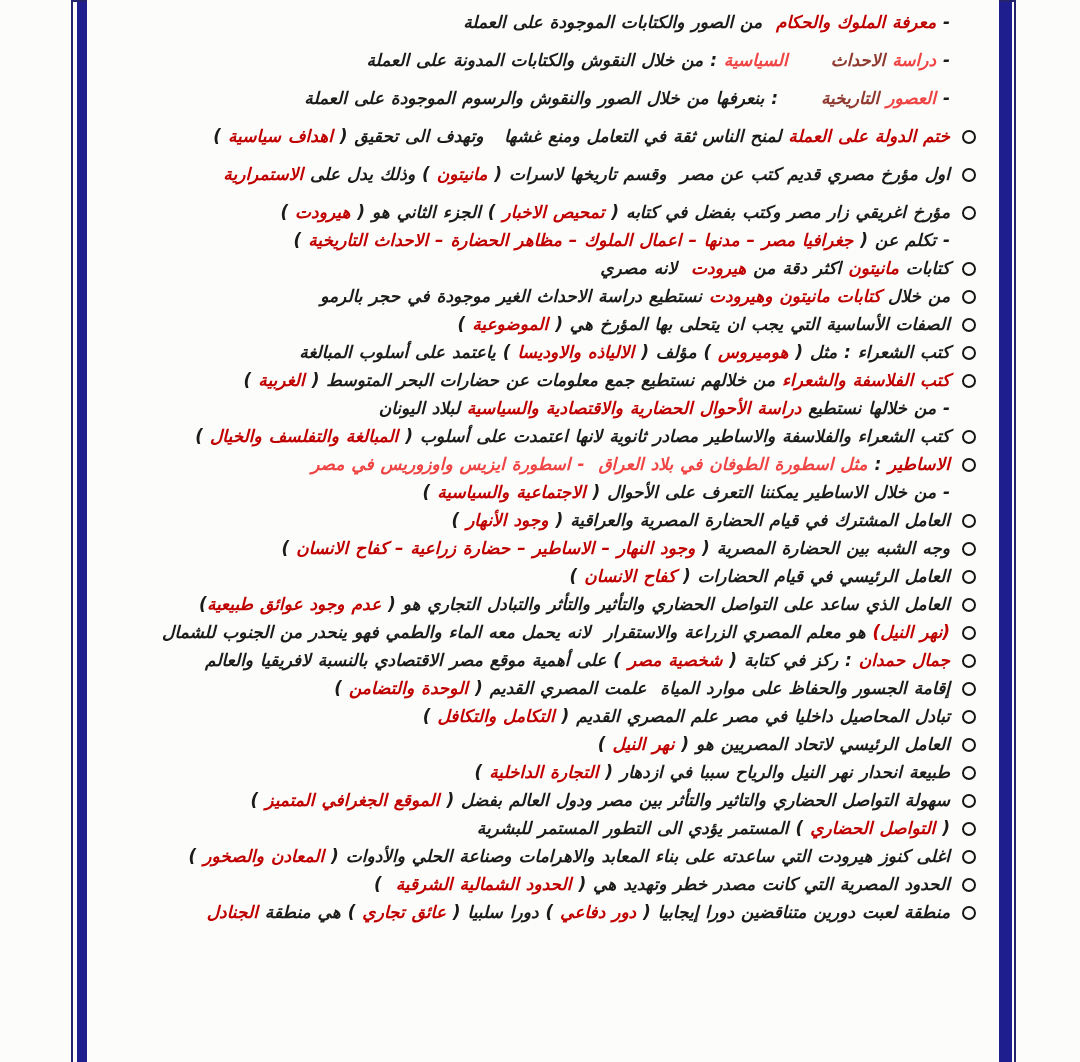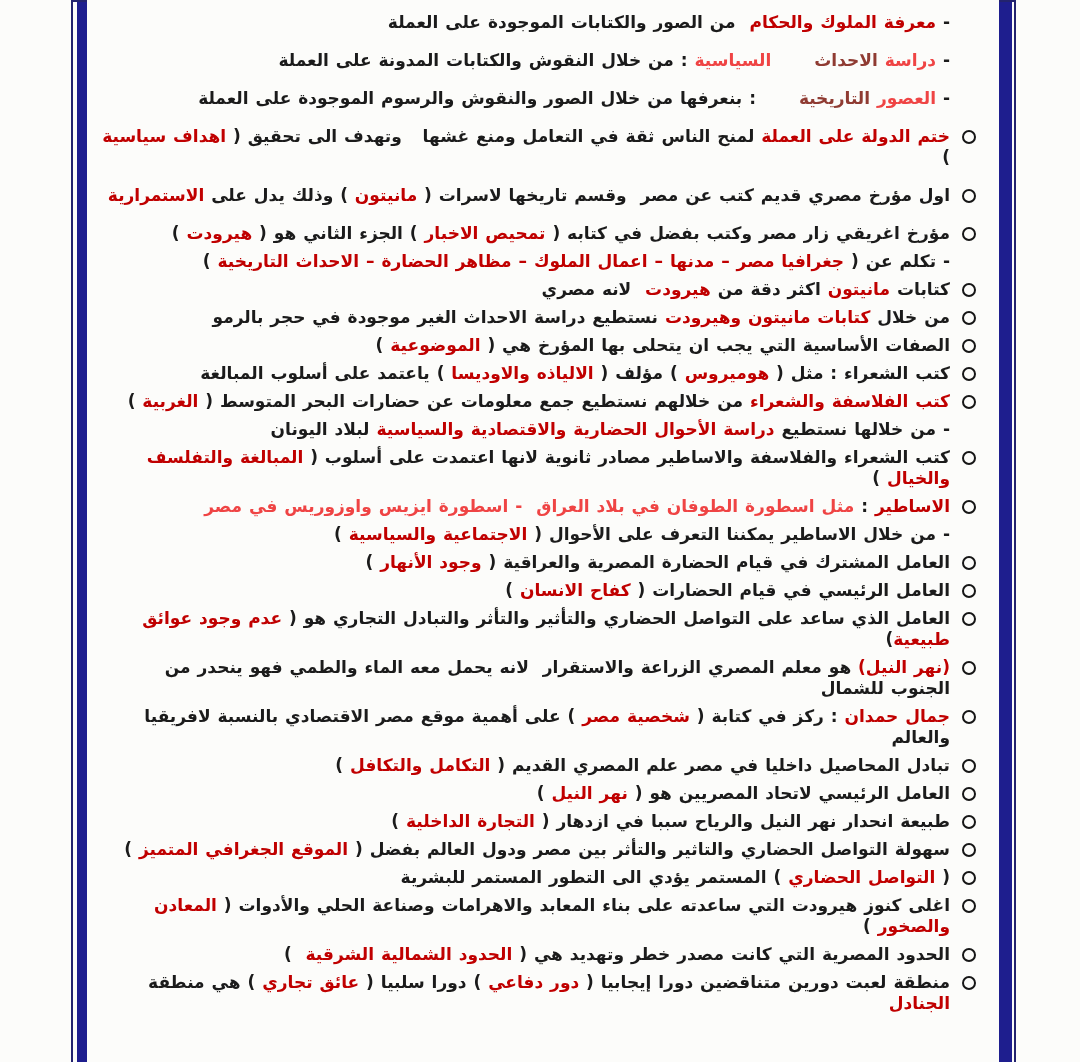--- a/index.html
+++ b/index.html
@@ -29,20 +29,21 @@
     direction:rtl;
   }
   .row{
     display:flex;
     align-items:flex-start;
     margin-bottom:7px;
     font-size:17px;
     line-height:21px;
     font-weight:700;
     color:#1b1b1b;
+    font-style:italic;
   }
   .row.sp-lg{margin-bottom:17px;}
   .bullet-wrap{
     flex:none;
     width:33px;
     display:flex;
     justify-content:flex-start; 
     align-items:center;
     height:21px;
   }
@@ -163,39 +164,51 @@
       <div class="row">
         <span class="bullet-wrap">
           <span class="circle"></span>
         </span>
         <span class="txt"><span class="c-k">العامل المشترك في قيام الحضارة المصرية والعراقية ( </span><span class="c-r">وجود الأنهار</span><span class="c-k"> )</span></span>
       </div>
       <div class="row">
         <span class="bullet-wrap">
           <span class="circle"></span>
         </span>
+        <span class="txt"><span class="c-k">وجه الشبه بين الحضارة المصرية ( </span><span class="c-r">وجود النهار – الاساطير – حضارة زراعية – كفاح الانسان</span><span class="c-k"> )</span></span>
+      </div>
+      <div class="row">
+        <span class="bullet-wrap">
+          <span class="circle"></span>
+        </span>
         <span class="txt"><span class="c-k">العامل الرئيسي في قيام الحضارات ( </span><span class="c-r">كفاح الانسان</span><span class="c-k"> )</span></span>
       </div>
       <div class="row">
         <span class="bullet-wrap">
           <span class="circle"></span>
         </span>
         <span class="txt"><span class="c-k">العامل الذي ساعد على التواصل الحضاري والتأثير والتأثر والتبادل التجاري هو ( </span><span class="c-r">عدم وجود عوائق طبيعية</span><span class="c-k">)</span></span>
       </div>
       <div class="row">
         <span class="bullet-wrap">
           <span class="circle"></span>
         </span>
         <span class="txt"><span class="c-r">(نهر النيل)</span><span class="c-k"> هو معلم المصري الزراعة والاستقرار  لانه يحمل معه الماء والطمي فهو ينحدر من الجنوب للشمال</span></span>
       </div>
       <div class="row">
         <span class="bullet-wrap">
           <span class="circle"></span>
         </span>
         <span class="txt"><span class="c-r">جمال حمدان</span><span class="c-k"> : ركز في كتابة ( </span><span class="c-r">شخصية مصر</span><span class="c-k"> ) على أهمية موقع مصر الاقتصادي بالنسبة لافريقيا والعالم</span></span>
+      </div>
+      <div class="row">
+        <span class="bullet-wrap">
+          <span class="circle"></span>
+        </span>
+        <span class="txt"><span class="c-k">إقامة الجسور والحفاظ على موارد المياة  علمت المصري القديم ( </span><span class="c-r">الوحدة والتضامن</span><span class="c-k"> )</span></span>
       </div>
       <div class="row">
         <span class="bullet-wrap">
           <span class="circle"></span>
         </span>
         <span class="txt"><span class="c-k">تبادل المحاصيل داخليا في مصر علم المصري القديم ( </span><span class="c-r">التكامل والتكافل</span><span class="c-k"> )</span></span>
       </div>
       <div class="row">
         <span class="bullet-wrap">
           <span class="circle"></span>

